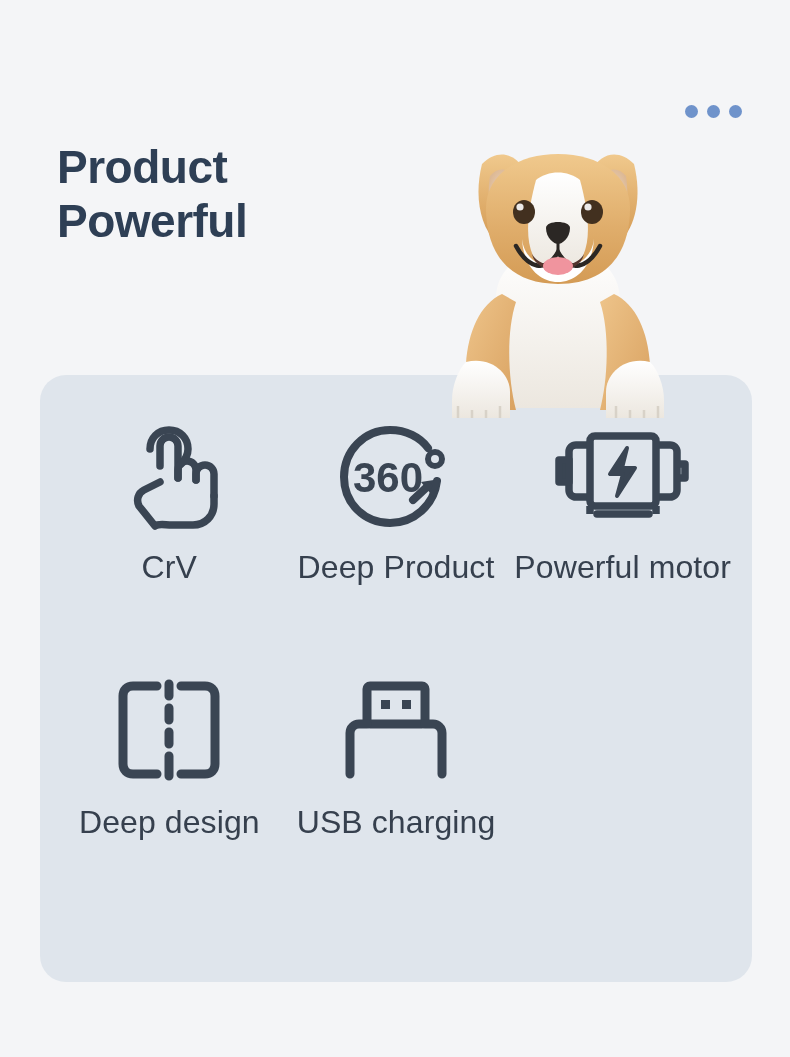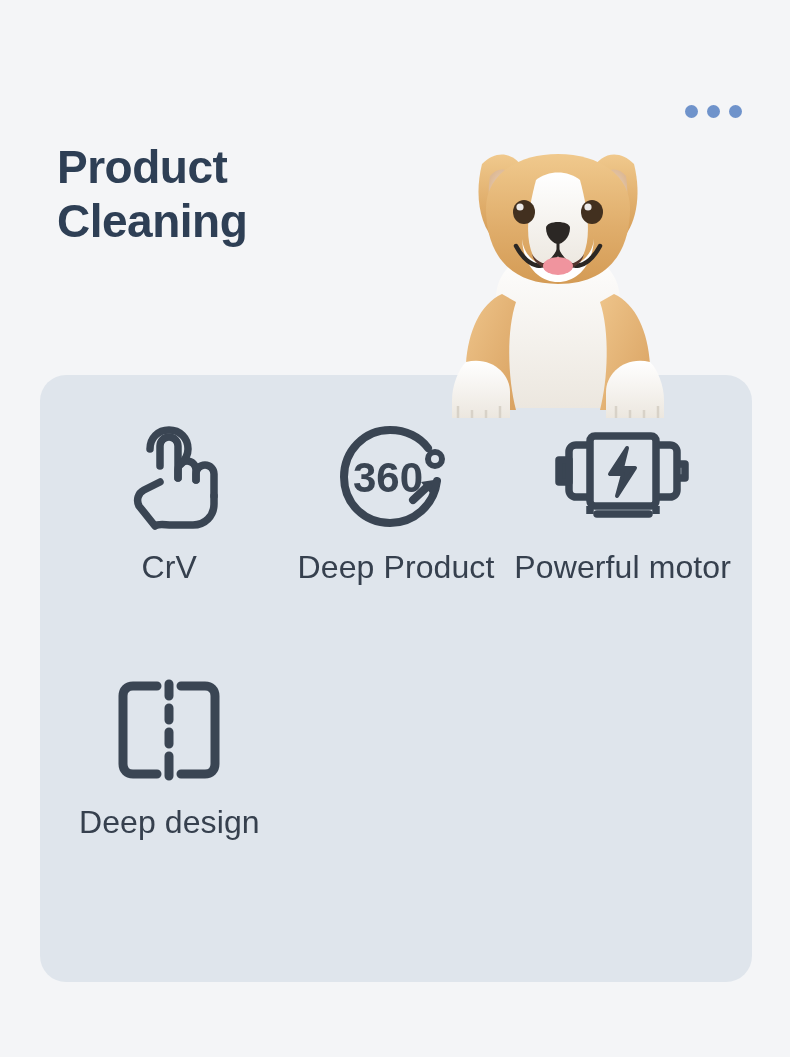--- a/index.html
+++ b/index.html
@@ -119,21 +119,21 @@
 <div class="page">
 
   <div class="dots">
     <span class="dot" style="background: rgb(111, 147, 203);"></span>
     <span class="dot" style="background: rgb(111, 147, 203);"></span>
     <span class="dot" style="background: rgb(111, 147, 203);"></span>
   </div>
 
   <div class="heading" style="color: rgb(46, 63, 85);">
     <span class="line">Product</span>
-    <span class="line">Cleaning</span>
+    <span class="line">Powerful</span>
   </div>
 
   <div class="dog-wrap">
     <svg width="268" height="300" viewBox="0 0 268 300" xmlns="http://www.w3.org/2000/svg">
       <defs>
         <linearGradient id="furA" x1="0" y1="0" x2="0" y2="1">
           <stop offset="0%" stop-color="#f0c98d"></stop>
           <stop offset="55%" stop-color="#e0ae6c"></stop>
           <stop offset="100%" stop-color="#d49b55"></stop>
         </linearGradient>
@@ -238,17 +238,29 @@
         <span class="icon">
           <svg width="112" height="104" viewBox="0 0 112 104" fill="none" stroke="#3a4553" stroke-width="9" stroke-linecap="round" stroke-linejoin="round">
             <path d="M44 8 L20 8 C14 8 10 12 10 18 L10 86 C10 92 14 96 20 96 L44 96"></path>
             <path d="M68 8 L92 8 C98 8 102 12 102 18 L102 86 C102 92 98 96 92 96 L68 96"></path>
             <path d="M56 6 L56 18 M56 30 L56 42 M56 54 L56 66 M56 78 L56 98"></path>
           </svg>
         </span>
         <span class="label">Deep design</span>
       </div>
 
+      <div class="cell row2">
+        <span class="icon">
+          <svg width="110" height="104" viewBox="0 0 110 104" fill="none" stroke="#3a4553" stroke-width="9" stroke-linecap="round" stroke-linejoin="round">
+            <rect x="26" y="8" width="58" height="38" rx="3"></rect>
+            <rect x="40" y="22" width="9" height="9" fill="#3a4553" stroke-width="0"></rect>
+            <rect x="61" y="22" width="9" height="9" fill="#3a4553" stroke-width="0"></rect>
+            <path d="M26 46 L18 46 C13 46 9 50 9 55 L9 96"></path>
+            <path d="M84 46 L92 46 C97 46 101 50 101 55 L101 96"></path>
+          </svg>
+        </span>
+        <span class="label">USB charging</span>
+      </div>
 
     </div>
   </div>
 
 </div>
 
 </body></html>

